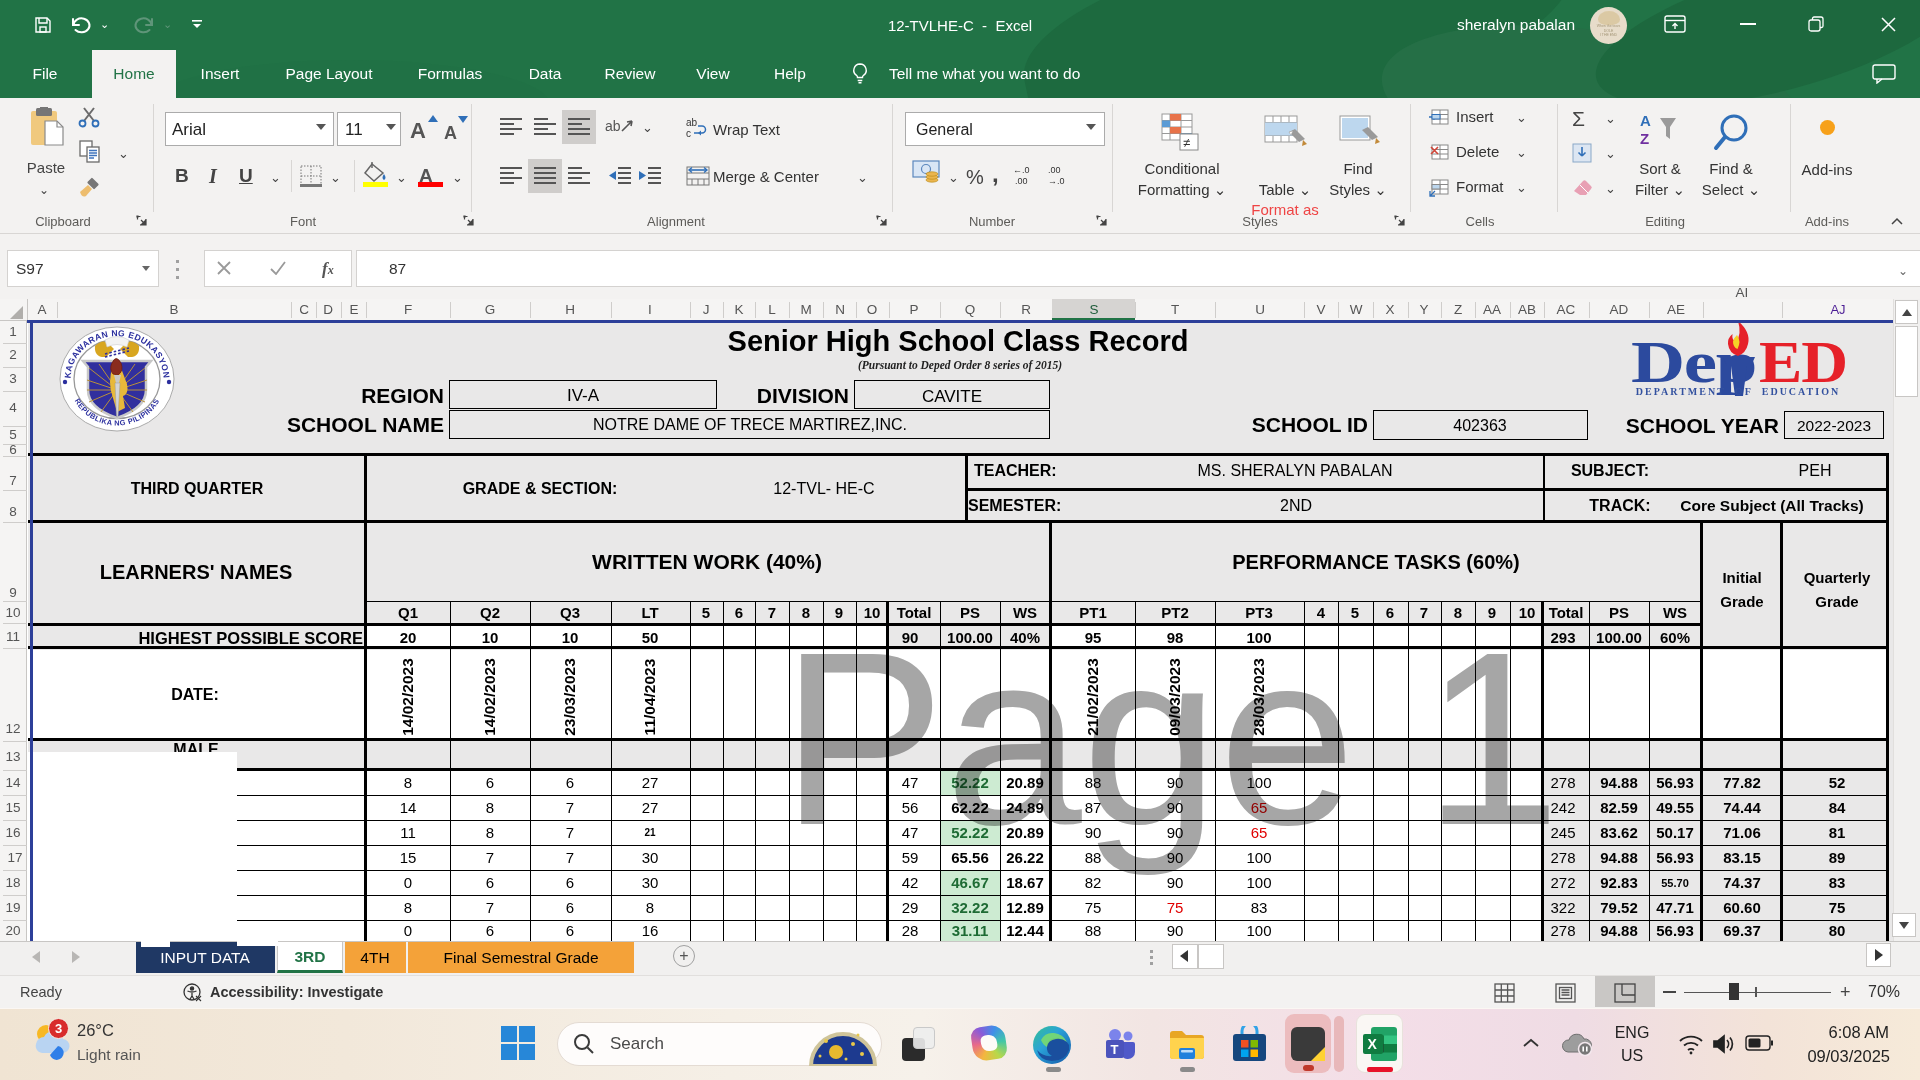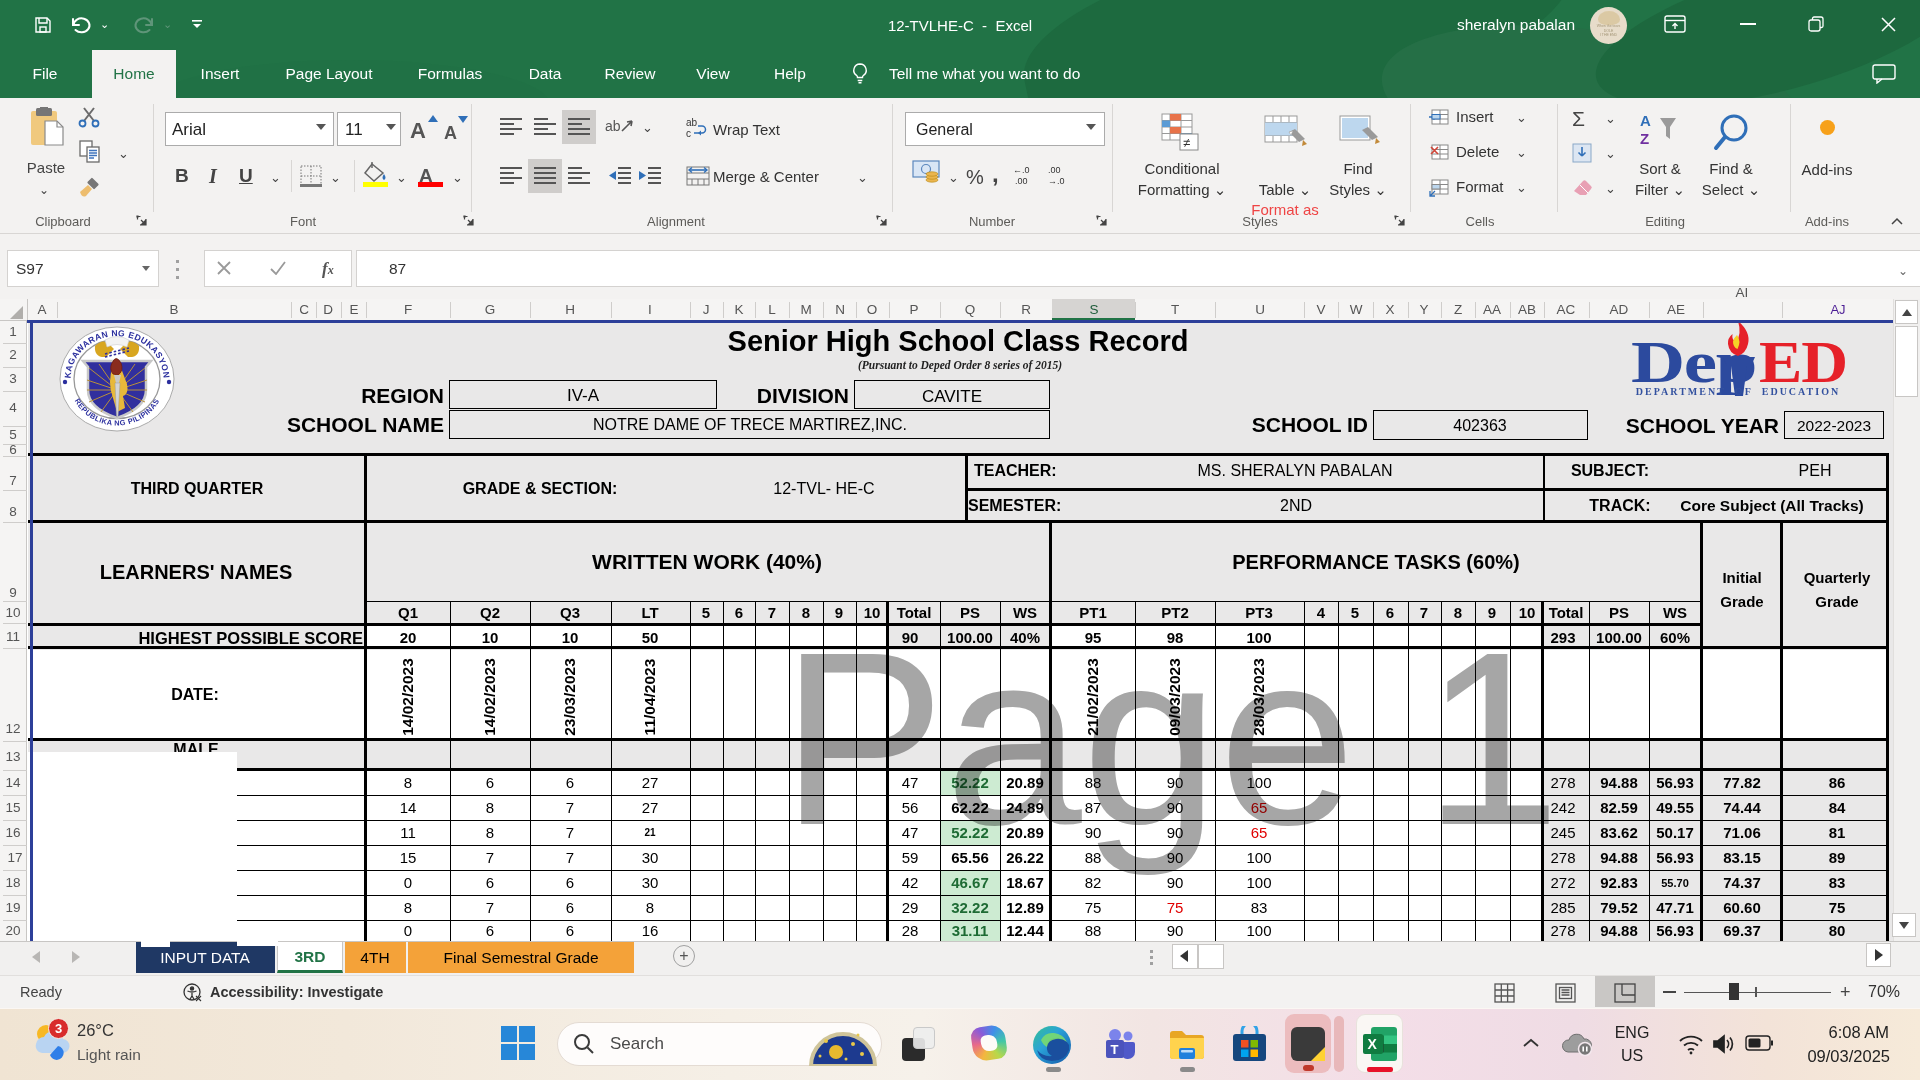--- a/index.html
+++ b/index.html
@@ -585,21 +585,21 @@
 <div class="ab tc" style="left:875px;top:772px;width:70px;font-size:15px;font-weight:400;color:#000;line-height:22px;">47</div>
 <div class="ab tc" style="left:935px;top:772px;width:70px;font-size:15px;font-weight:700;color:#1e6b34;line-height:22px;">52.22</div>
 <div class="ab tc" style="left:990px;top:772px;width:70px;font-size:15px;font-weight:700;color:#000;line-height:22px;">20.89</div>
 <div class="ab tc" style="left:1058px;top:772px;width:70px;font-size:15px;font-weight:400;color:#000;line-height:22px;">88</div>
 <div class="ab tc" style="left:1140px;top:772px;width:70px;font-size:15px;font-weight:400;color:#000;line-height:22px;">90</div>
 <div class="ab tc" style="left:1224px;top:772px;width:70px;font-size:15px;font-weight:400;color:#000;line-height:22px;">100</div>
 <div class="ab tc" style="left:1528px;top:772px;width:70px;font-size:15px;font-weight:400;color:#000;line-height:22px;">278</div>
 <div class="ab tc" style="left:1584px;top:772px;width:70px;font-size:15px;font-weight:700;color:#000;line-height:22px;">94.88</div>
 <div class="ab tc" style="left:1640px;top:772px;width:70px;font-size:15px;font-weight:700;color:#000;line-height:22px;">56.93</div>
 <div class="ab tc" style="left:1702px;top:772px;width:80px;font-size:15px;font-weight:700;color:#000;line-height:22px;">77.82</div>
-<div class="ab tc" style="left:1797px;top:772px;width:80px;font-size:15px;font-weight:700;color:#000;line-height:22px;">86</div>
+<div class="ab tc" style="left:1797px;top:772px;width:80px;font-size:15px;font-weight:700;color:#000;line-height:22px;">52</div>
 <div class="ab tc" style="left:373px;top:797px;width:70px;font-size:15px;font-weight:400;color:#000;line-height:22px;">14</div>
 <div class="ab tc" style="left:455px;top:797px;width:70px;font-size:15px;font-weight:400;color:#000;line-height:22px;">8</div>
 <div class="ab tc" style="left:535px;top:797px;width:70px;font-size:15px;font-weight:400;color:#000;line-height:22px;">7</div>
 <div class="ab tc" style="left:615px;top:797px;width:70px;font-size:15px;font-weight:400;color:#000;line-height:22px;">27</div>
 <div class="ab tc" style="left:875px;top:797px;width:70px;font-size:15px;font-weight:400;color:#000;line-height:22px;">56</div>
 <div class="ab tc" style="left:935px;top:797px;width:70px;font-size:15px;font-weight:700;color:#000;line-height:22px;">62.22</div>
 <div class="ab tc" style="left:990px;top:797px;width:70px;font-size:15px;font-weight:700;color:#000;line-height:22px;">24.89</div>
 <div class="ab tc" style="left:1058px;top:797px;width:70px;font-size:15px;font-weight:400;color:#000;line-height:22px;">87</div>
 <div class="ab tc" style="left:1140px;top:797px;width:70px;font-size:15px;font-weight:400;color:#000;line-height:22px;">90</div>
 <div class="ab tc" style="left:1224px;top:797px;width:70px;font-size:15px;font-weight:400;color:#e00000;line-height:22px;">65</div>
@@ -656,21 +656,21 @@
 <div class="ab tc" style="left:373px;top:897px;width:70px;font-size:15px;font-weight:400;color:#000;line-height:22px;">8</div>
 <div class="ab tc" style="left:455px;top:897px;width:70px;font-size:15px;font-weight:400;color:#000;line-height:22px;">7</div>
 <div class="ab tc" style="left:535px;top:897px;width:70px;font-size:15px;font-weight:400;color:#000;line-height:22px;">6</div>
 <div class="ab tc" style="left:615px;top:897px;width:70px;font-size:15px;font-weight:400;color:#000;line-height:22px;">8</div>
 <div class="ab tc" style="left:875px;top:897px;width:70px;font-size:15px;font-weight:400;color:#000;line-height:22px;">29</div>
 <div class="ab tc" style="left:935px;top:897px;width:70px;font-size:15px;font-weight:700;color:#1e6b34;line-height:22px;">32.22</div>
 <div class="ab tc" style="left:990px;top:897px;width:70px;font-size:15px;font-weight:700;color:#000;line-height:22px;">12.89</div>
 <div class="ab tc" style="left:1058px;top:897px;width:70px;font-size:15px;font-weight:400;color:#000;line-height:22px;">75</div>
 <div class="ab tc" style="left:1140px;top:897px;width:70px;font-size:15px;font-weight:400;color:#e00000;line-height:22px;">75</div>
 <div class="ab tc" style="left:1224px;top:897px;width:70px;font-size:15px;font-weight:400;color:#000;line-height:22px;">83</div>
-<div class="ab tc" style="left:1528px;top:897px;width:70px;font-size:15px;font-weight:400;color:#000;line-height:22px;">285</div>
+<div class="ab tc" style="left:1528px;top:897px;width:70px;font-size:15px;font-weight:400;color:#000;line-height:22px;">322</div>
 <div class="ab tc" style="left:1584px;top:897px;width:70px;font-size:15px;font-weight:700;color:#000;line-height:22px;">79.52</div>
 <div class="ab tc" style="left:1640px;top:897px;width:70px;font-size:15px;font-weight:700;color:#000;line-height:22px;">47.71</div>
 <div class="ab tc" style="left:1702px;top:897px;width:80px;font-size:15px;font-weight:700;color:#000;line-height:22px;">60.60</div>
 <div class="ab tc" style="left:1797px;top:897px;width:80px;font-size:15px;font-weight:700;color:#000;line-height:22px;">75</div>
 <div class="ab tc" style="left:373px;top:920px;width:70px;font-size:15px;font-weight:400;color:#000;line-height:22px;">0</div>
 <div class="ab tc" style="left:455px;top:920px;width:70px;font-size:15px;font-weight:400;color:#000;line-height:22px;">6</div>
 <div class="ab tc" style="left:535px;top:920px;width:70px;font-size:15px;font-weight:400;color:#000;line-height:22px;">6</div>
 <div class="ab tc" style="left:615px;top:920px;width:70px;font-size:15px;font-weight:400;color:#000;line-height:22px;">16</div>
 <div class="ab tc" style="left:875px;top:920px;width:70px;font-size:15px;font-weight:400;color:#000;line-height:22px;">28</div>
 <div class="ab tc" style="left:935px;top:920px;width:70px;font-size:15px;font-weight:700;color:#1e6b34;line-height:22px;">31.11</div>

